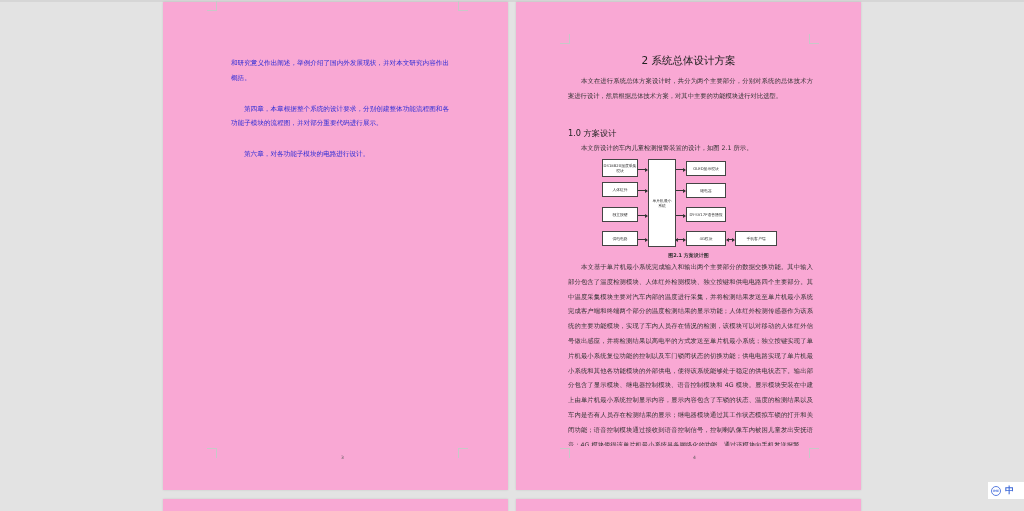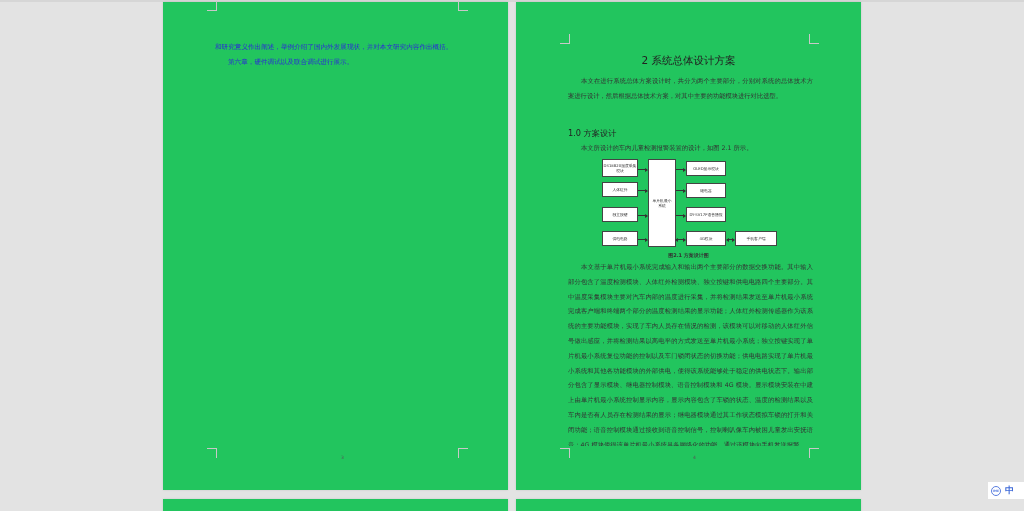--- a/index.html
+++ b/index.html
@@ -1,26 +1,26 @@
 <!DOCTYPE html>
 <html><head>
 <meta charset="utf-8">
 <style>
   html, body { margin:0; padding:0; }
   body { width:1024px; height:511px; background:#e3e3e3; position:relative; overflow:hidden;
          font-family:"DejaVu Sans", sans-serif; }
   .topshade { position:absolute; left:0; top:0; width:1024px; height:2px; background:#d6d6d6; }
-  .page { position:absolute; background:#22c55e; box-shadow:0 0 2px rgba(0,0,0,0.12); }
+  .page { position:absolute; background:#f9a8d4; box-shadow:0 0 2px rgba(0,0,0,0.12); }
   .corner { position:absolute; width:9px; height:9px; border-color:#c8c8c8; border-style:solid; border-width:0; }
   .c-tl { border-right-width:1px; border-bottom-width:1px; }
   .c-tr { border-left-width:1px; border-bottom-width:1px; }
   .c-bl { border-right-width:1px; border-top-width:1px; }
   .c-br { border-left-width:1px; border-top-width:1px; }
   .p1text { position:absolute; left:215px; top:40px; width:250px; color:#2b2bd6; font-size:6.6px; line-height:14.8px; }
-  .p1text p { margin:0; text-align:justify; }
+  .p1text p { margin:16px; text-align:justify; }
   .ind { text-indent:13px; }
   .pnum { position:absolute; font-size:4.5px; color:#555; }
   .p2 { color:#333; }
   .h1 { position:absolute; left:0; width:345px; top:52px; text-align:center; font-size:10.5px; color:#222; }
   .p2para { position:absolute; left:52px; width:245px; font-size:6.3px; line-height:14.8px; color:#333; text-align:justify; }
   .p2para p { margin:0; }
   .h2 { position:absolute; left:52px; top:126px; font-size:8.2px; color:#222; }
   .box { position:absolute; border:1px solid #444; background:#fff; font-size:3.8px; color:#333;
          display:flex; align-items:center; justify-content:center; text-align:center; line-height:5px; box-sizing:border-box; }
   .arrow { position:absolute; height:0; border-top:1px solid #333; }
@@ -38,21 +38,22 @@
 
 <div class="page" style="left:163px; top:2px; width:345px; height:488px;">
   <div class="corner c-tl" style="left:44px; top:-1px;"></div>
   <div class="corner c-tr" style="left:295px; top:-1px;"></div>
   <div class="corner c-tl" style="left:44px; top:446px; border-bottom-width:0; border-top-width:1px; border-right-width:1px;"></div>
   <div class="corner c-tr" style="left:295px; top:446px; border-bottom-width:0; border-top-width:1px; border-left-width:1px;"></div>
   <div class="pnum" style="left:178px; top:453px;">3</div>
 </div>
 <div class="p1text">
   <p>和研究意义作出阐述，举例介绍了国内外发展现状，并对本文研究内容作出概括。</p>
-  <p class="ind">第六章，硬件调试以及联合调试进行展示。</p>
+  <p class="ind">第四章，本章根据整个系统的设计要求，分别创建整体功能流程图和各功能子模块的流程图，并对部分重要代码进行展示。</p>
+  <p class="ind">第六章，对各功能子模块的电路进行设计。</p>
 </div>
 
 <div class="page p2" style="left:516px; top:2px; width:345px; height:488px;">
   <div class="corner c-tl" style="left:44px; top:32px;"></div>
   <div class="corner c-tr" style="left:293px; top:32px;"></div>
   <div class="corner c-bl" style="left:44px; top:446px;"></div>
   <div class="corner c-br" style="left:293px; top:446px;"></div>
 
   <div class="h1">2 系统总体设计方案</div>
   <div class="p2para" style="top:72px;">

